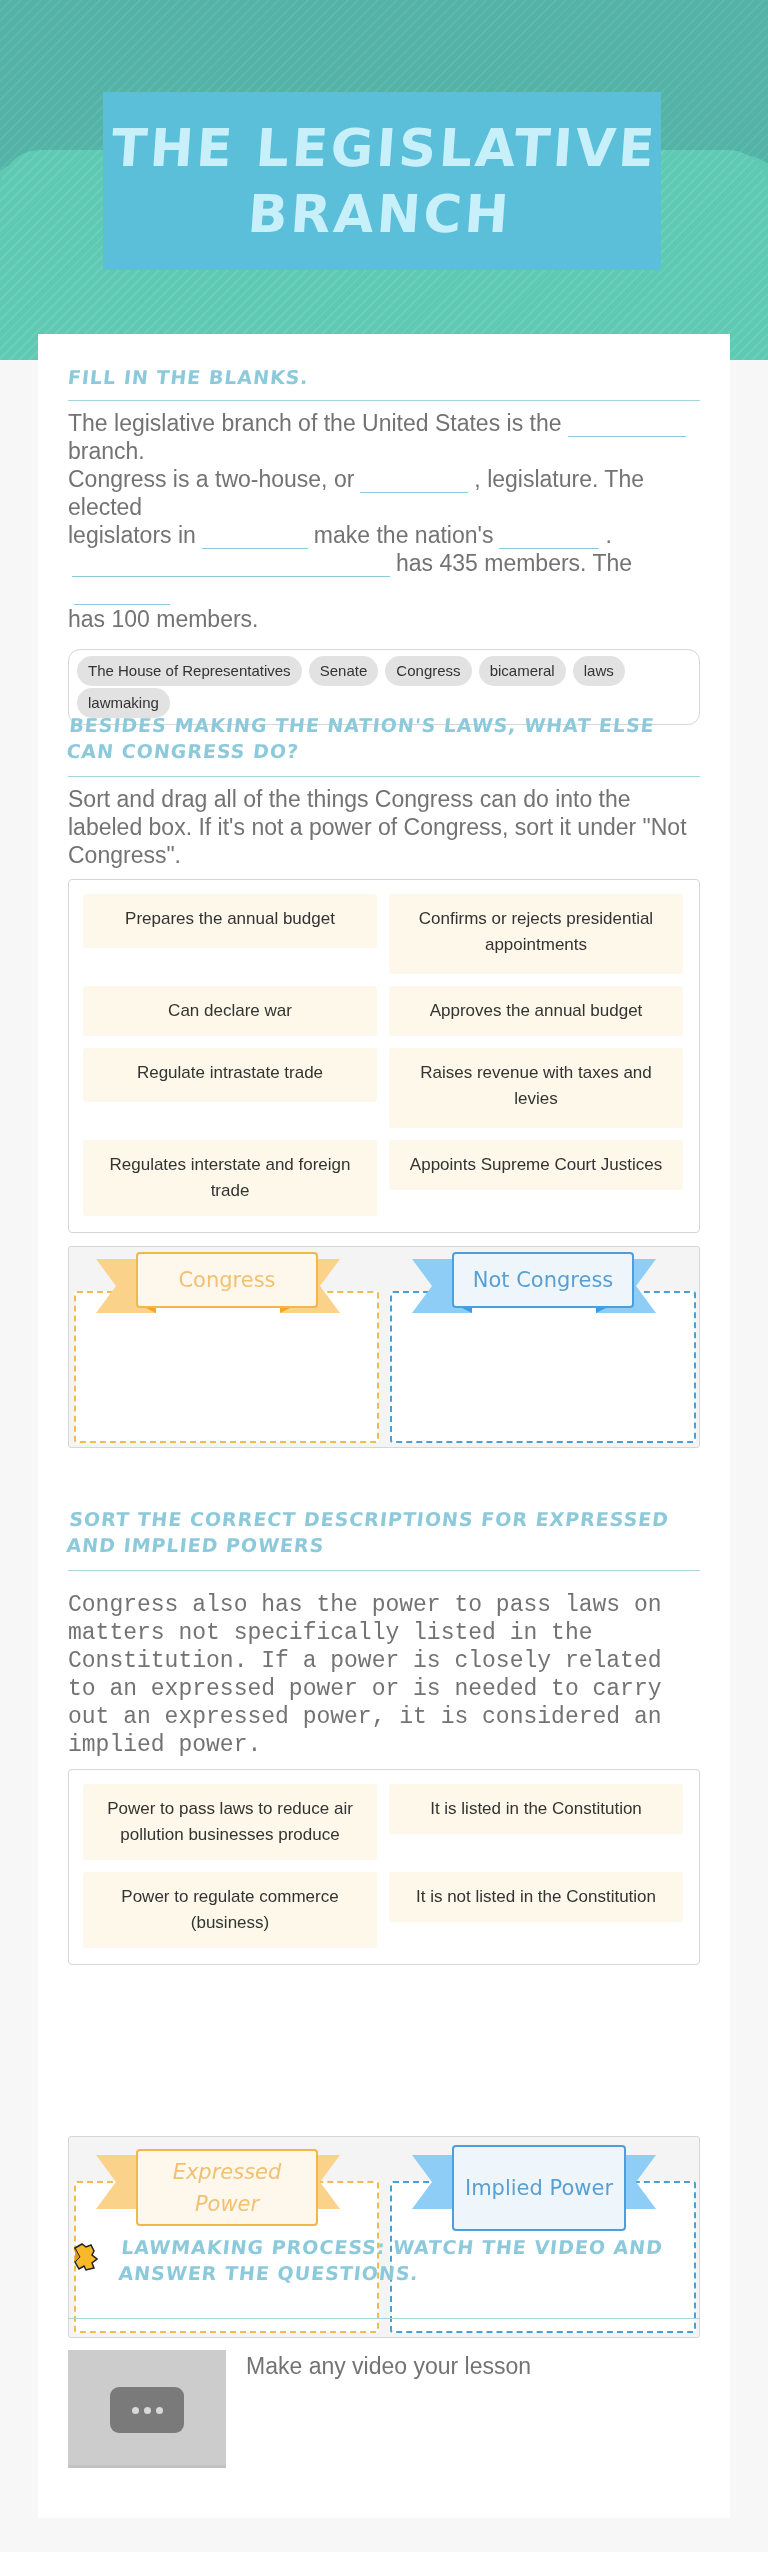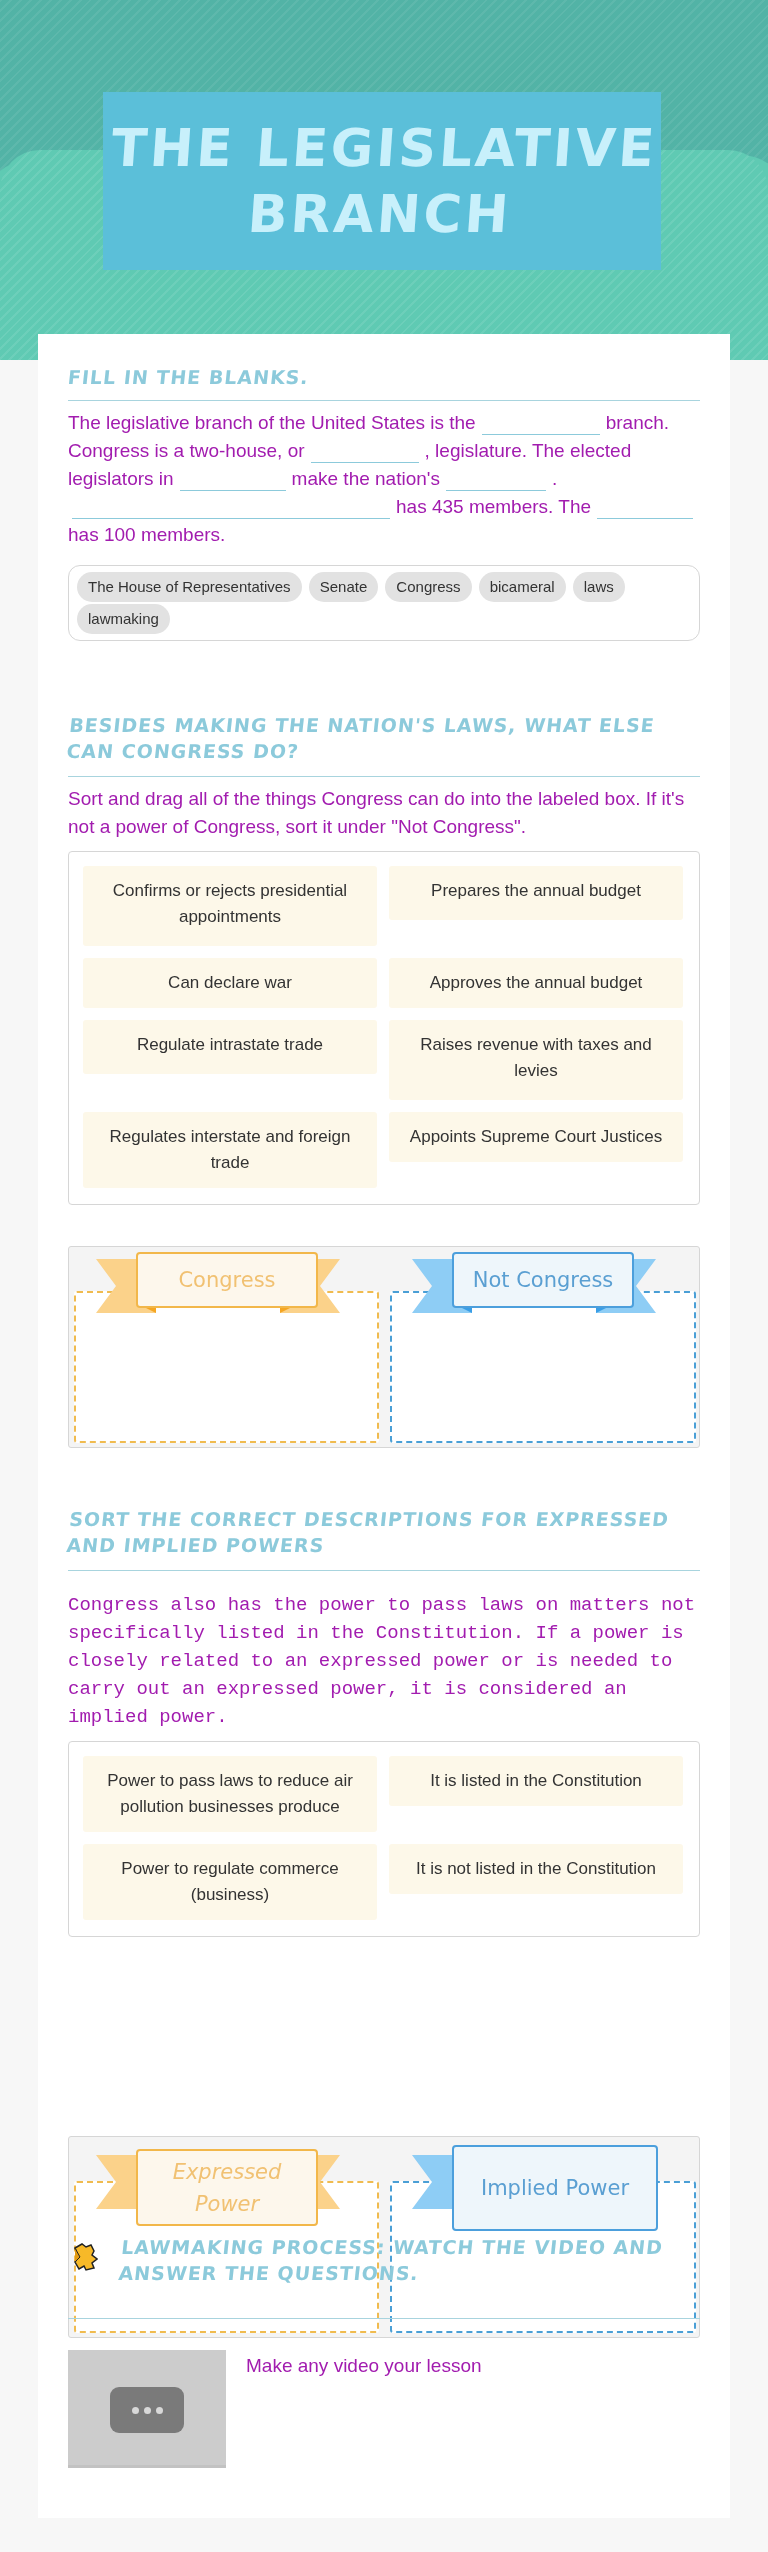--- a/index.html
+++ b/index.html
@@ -57,21 +57,21 @@
     font-weight: bold;
     color: #8ccadb;
     text-transform: uppercase;
     font-size: 19px; line-height: 26px;
     letter-spacing: 1px;
     transform: skewX(-6deg);
   }
   .rule { height: 1px; background: #a8d4de; width: 100%; }
   .body-text {
     font-family: "Liberation Sans", sans-serif;
-    font-size: 19px; line-height: 28px; color: #a21caf;
+    font-size: 23px; line-height: 28px; color: #737373;
   }
 
   
   .blank {
     display: inline-block; height: 18px; border-bottom: 1px solid #8ccadb;
     vertical-align: -6px; margin: 0 6px;
   }
 
   
   .word-bank {
@@ -164,22 +164,22 @@
       <span class="chip">laws</span>
       <span class="chip">lawmaking</span>
     </div>
   </div>
 
   <div class="section" style="top:378px;">
     <div class="heading">Besides making the nation's laws, what else can Congress do?</div>
     <div class="rule" style="margin-top:12px;"></div>
     <div class="body-text" style="margin-top:8px;">Sort and drag all of the things Congress can do into the labeled box.  If it's not a power of Congress, sort it under "Not Congress".</div>
     <div class="sort-box" style="margin-top:10px;">
+      <div class="sort-item" style="min-height:54px;">Prepares the annual budget</div>
       <div class="sort-item" style="min-height:80px;">Confirms or rejects presidential appointments</div>
-      <div class="sort-item" style="min-height:54px;">Prepares the annual budget</div>
       <div class="sort-item">Can declare war</div>
       <div class="sort-item">Approves the annual budget</div>
       <div class="sort-item" style="min-height:54px;">Regulate intrastate trade</div>
       <div class="sort-item" style="min-height:80px;">Raises revenue with taxes and levies</div>
       <div class="sort-item">Regulates interstate and foreign trade</div>
       <div class="sort-item">Appoints Supreme Court Justices</div>
     </div>
   </div>
 
   <div class="drop-wrap section" style="top:912px; height:202px;">
@@ -228,21 +228,21 @@
       </svg>
     <div class="ribbon-label orange" style="left:67px; top:12px; width:182px; height:77px;font-style:italic;">Expressed Power</div>
 
     <div class="zone blue" style="left:321px; top:44px; width:306px; height:152px;"></div>
     <svg class="ribbon-tail" style="left:343px; top:18px;" viewBox="0 0 60 54">
         <polygon points="0,0 60,0 60,54 0,54 20,27" fill="#8ecdf5"></polygon>
       </svg>
     <svg class="ribbon-tail" style="left:527px; top:18px;" viewBox="0 0 60 54">
         <polygon points="0,0 60,0 40,27 60,54 0,54" fill="#8ecdf5"></polygon>
       </svg>
-    <div class="ribbon-label blue" style="left:383px; top:8px; width:206px; height:86px;">Implied Power</div>
+    <div class="ribbon-label blue" style="left:383px; top:8px; width:174px; height:86px;">Implied Power</div>
   </div>
 
   <div class="section" style="top:1900px;">
     <svg style="position:absolute; left:4px; top:8px; width:26px; height:30px;" viewBox="0 0 26 30">
       <path d="M3,6 L10,2 L14,5 L19,3 L22,9 L20,13 L25,17 L20,21 L22,26 L14,28 L12,24 L7,27 L3,20 L6,15 Z" fill="#f7b928" stroke="#222" stroke-width="1.5"></path>
       <path d="M3,6 L8,15 L3,20" fill="#e39b12" stroke="#222" stroke-width="1"></path>
     </svg>
     <div class="heading" style="margin-left:52px;">Lawmaking process:  Watch the video and answer the questions.</div>
   </div>
   <div class="section" style="top:1984px;">

